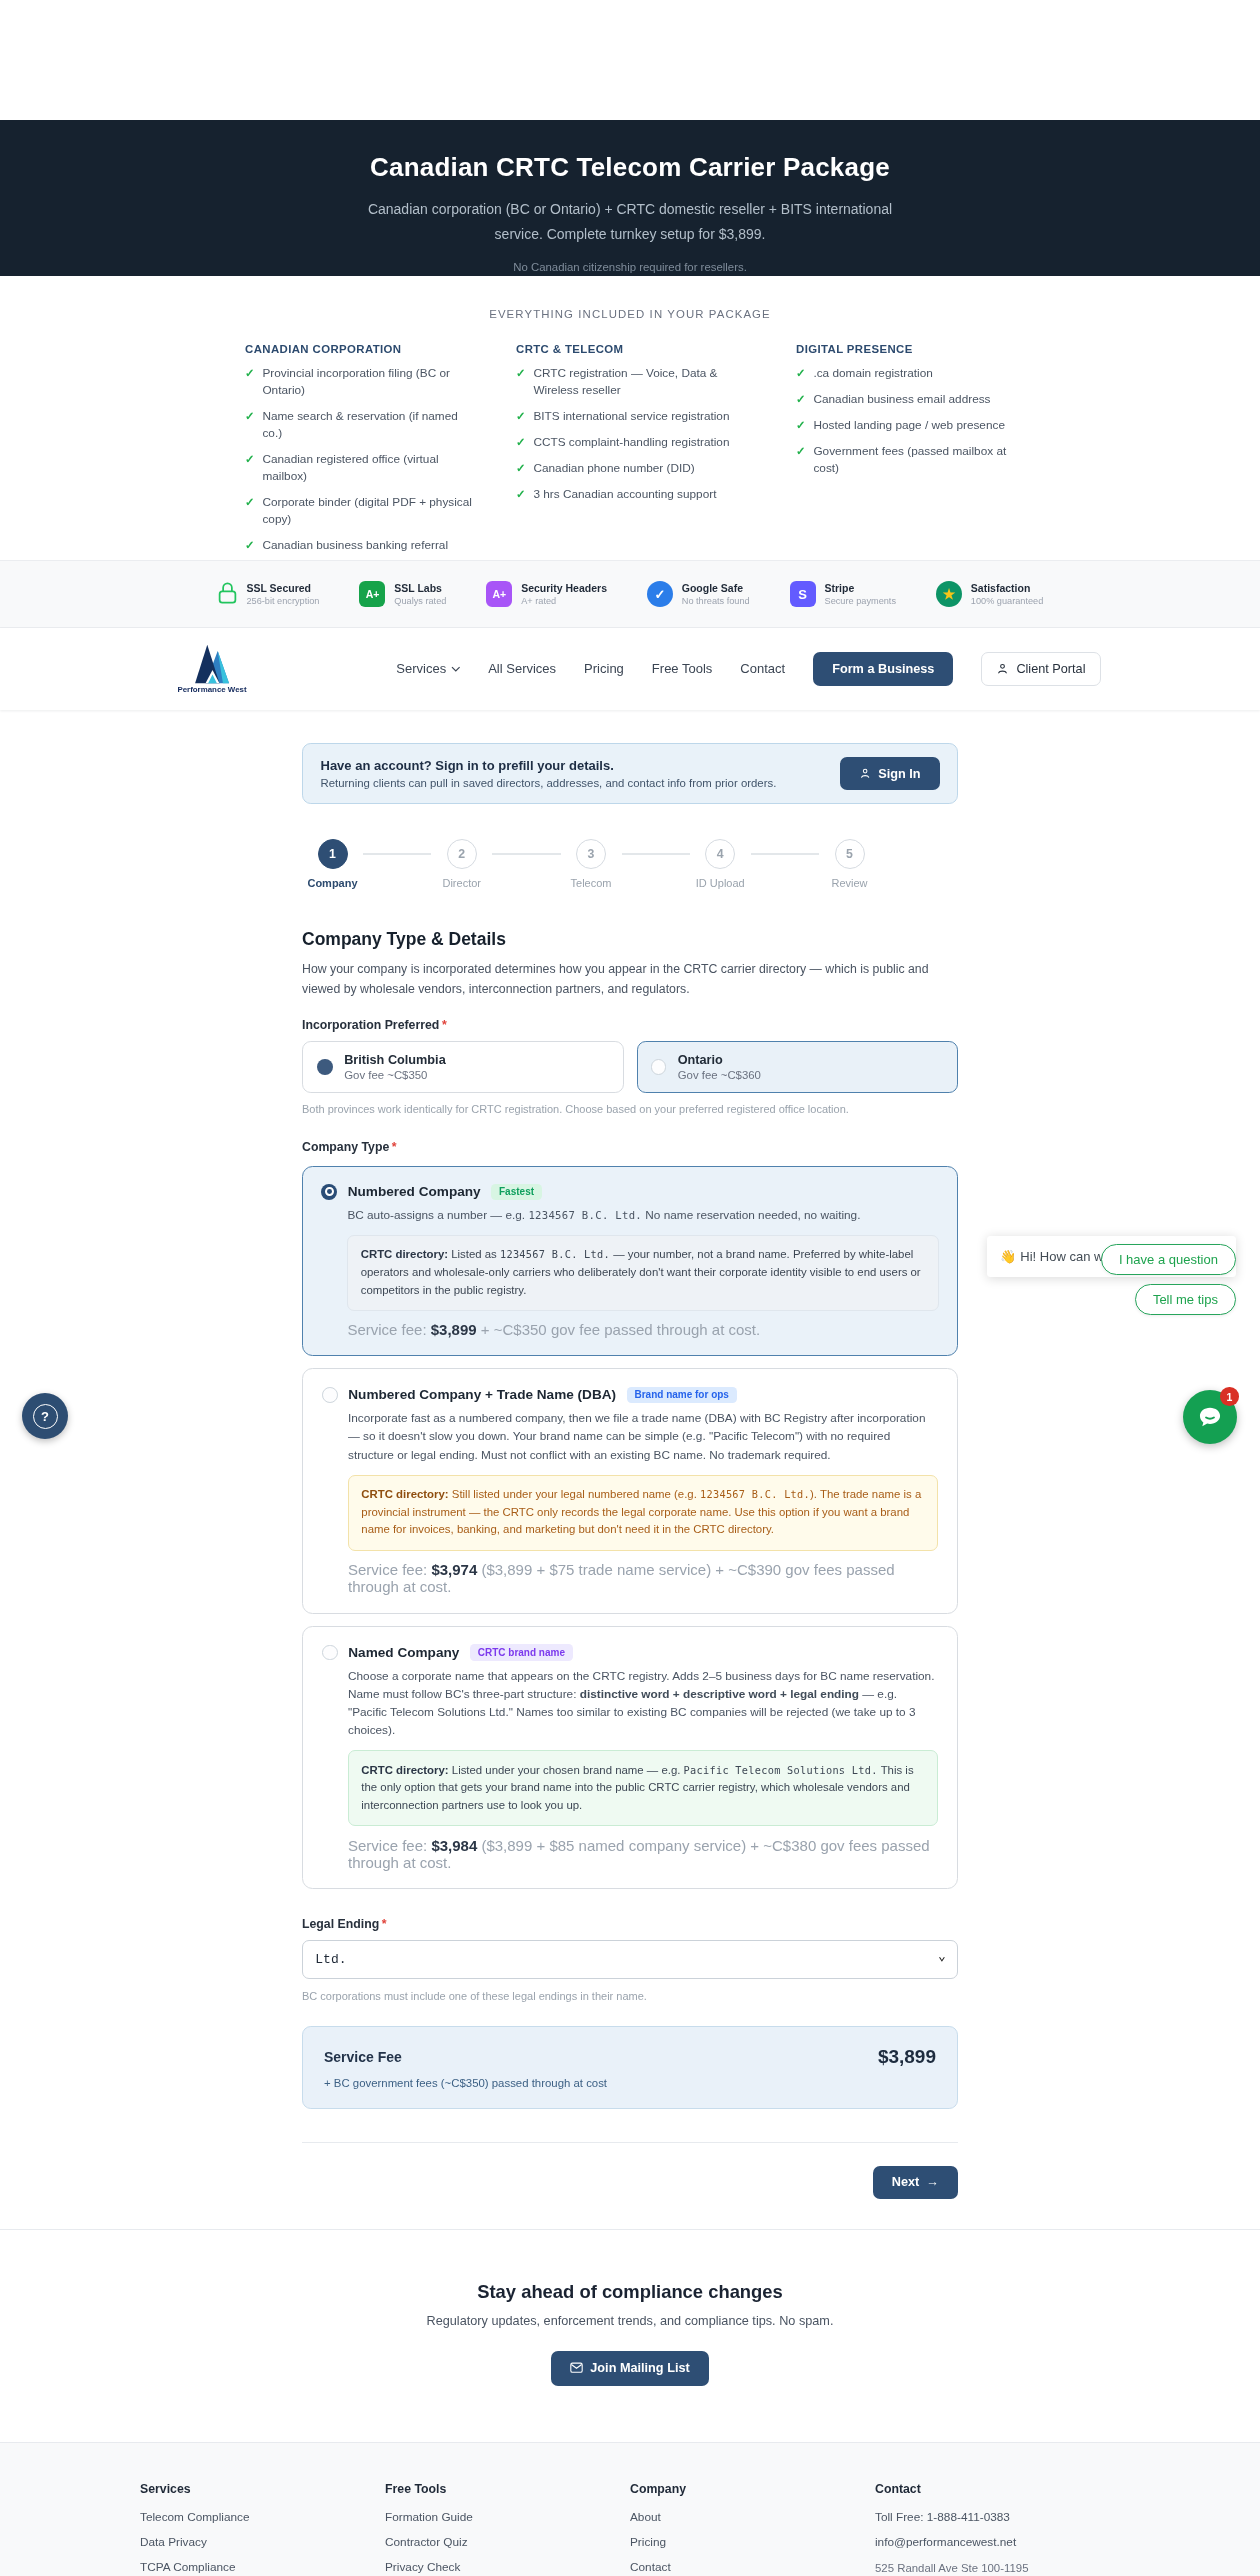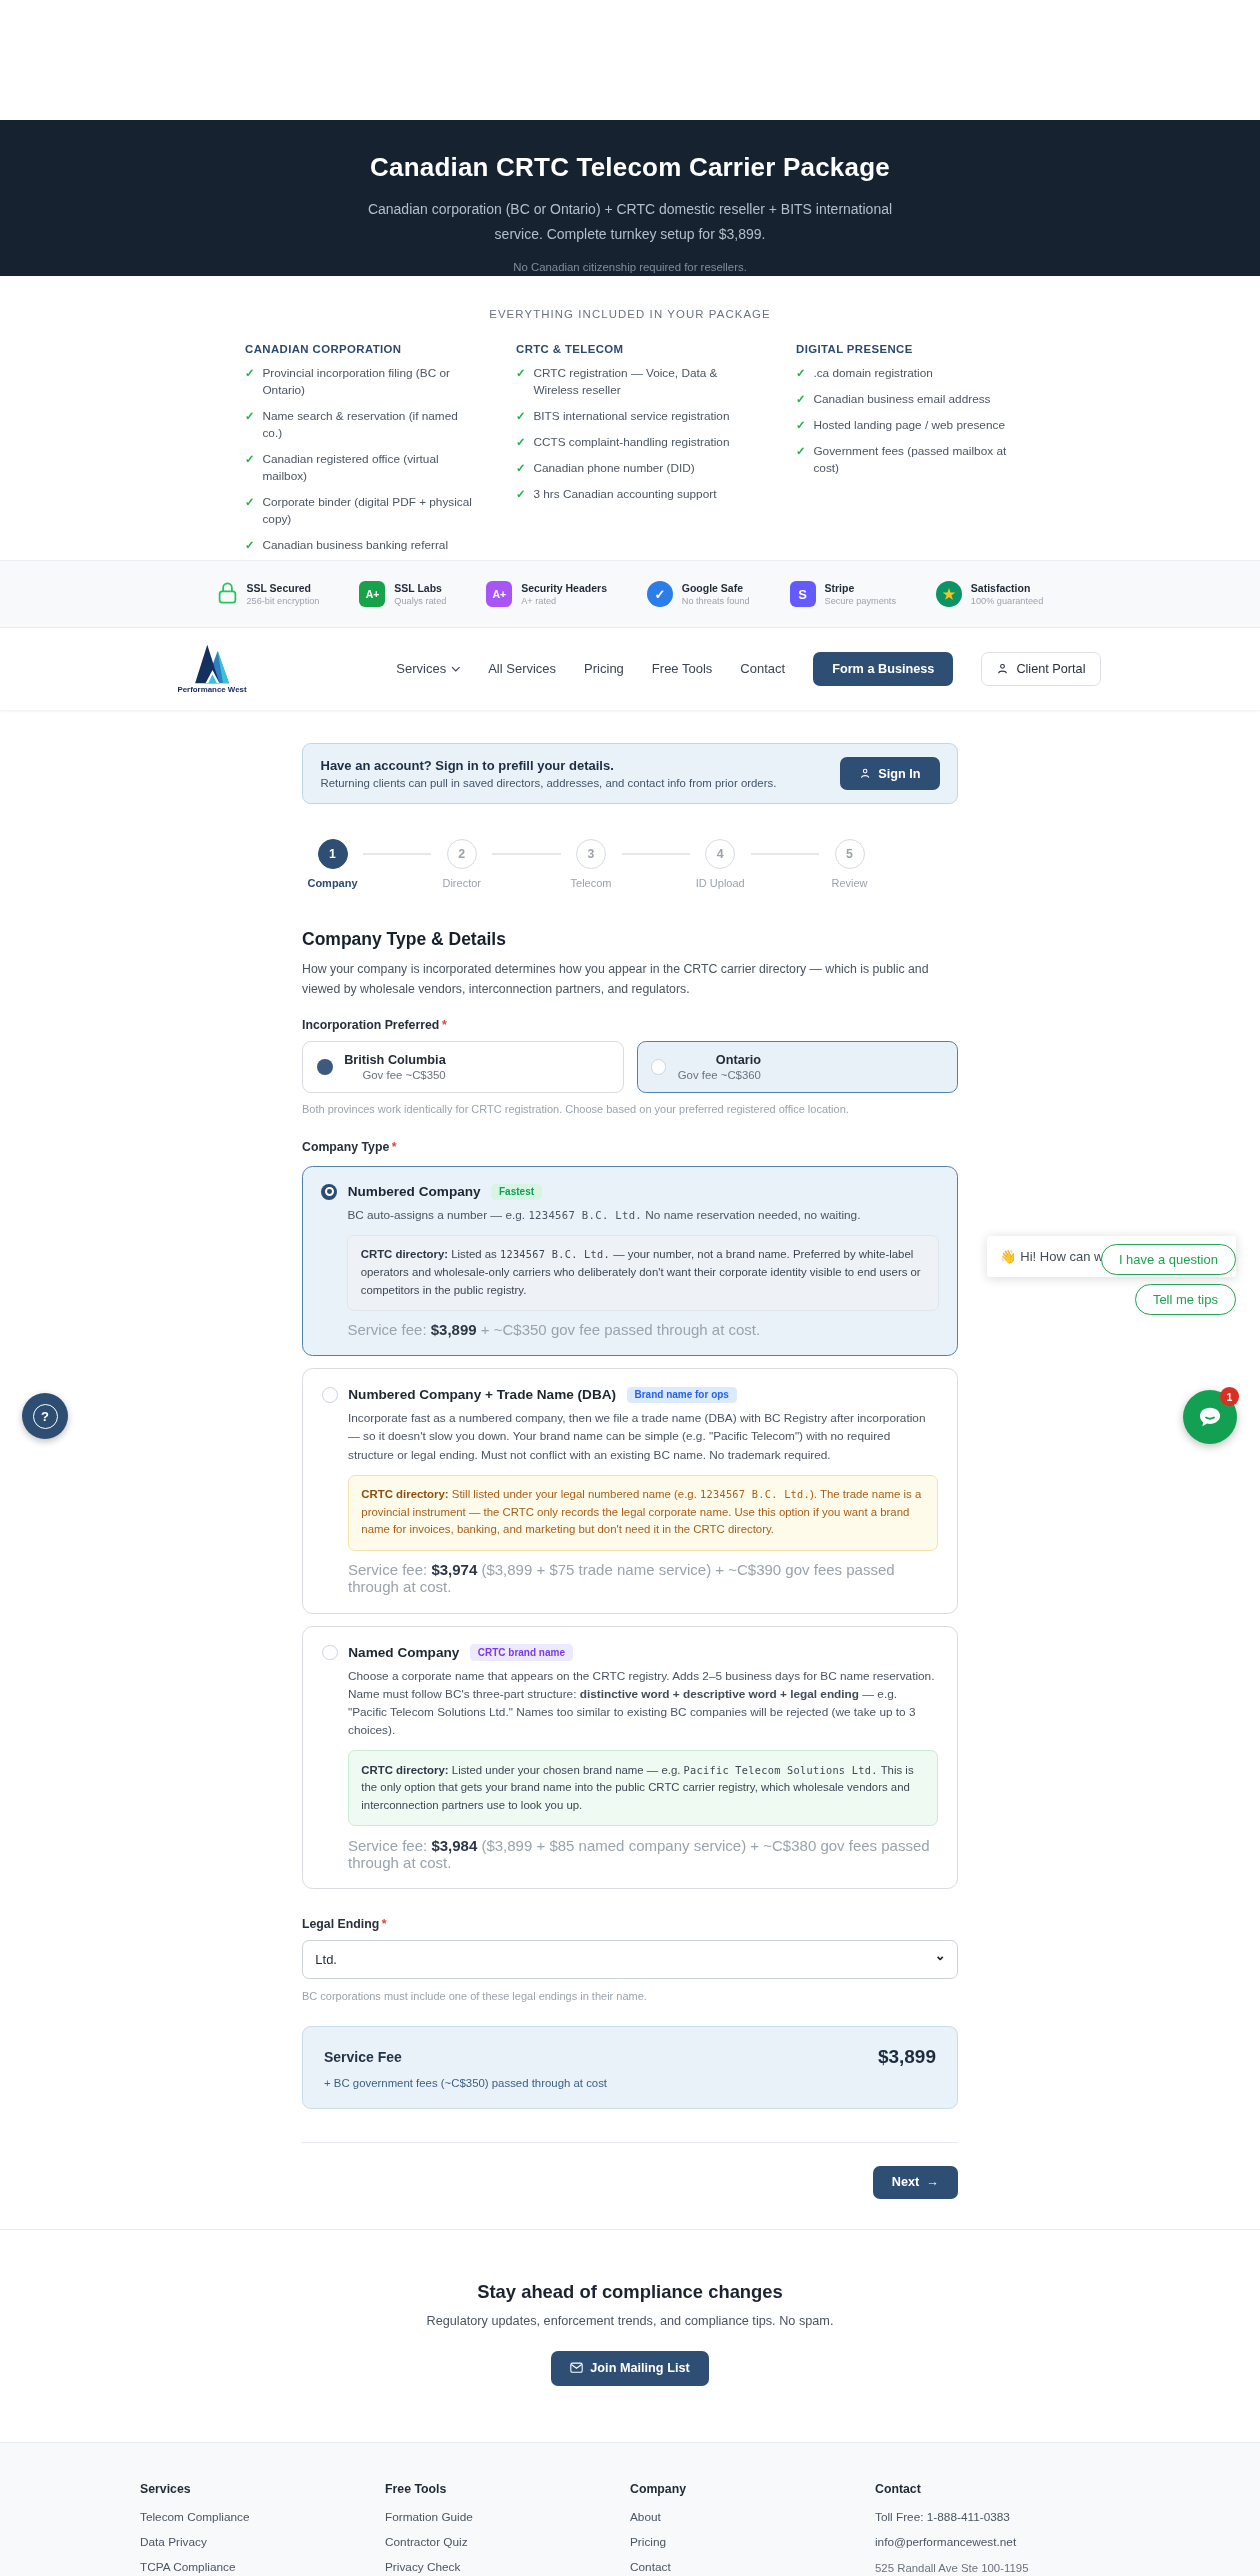--- a/index.html
+++ b/index.html
@@ -54,21 +54,21 @@
   .step-label{margin-top:7.9px;font-size:11px;color:#9aa3ad;}
   .step.active .step-label{color:#2c4a6e;font-weight:700;}
   .connector{flex:1;height:1.8px;background:#e3e7ea;margin-top:14px;}
 
   h2.form-title{margin:40px 0 0;font-size:17.5px;font-weight:700;color:#16202c;}
   .lead{margin:8.8px 0 0;font-size:12.3px;line-height:1.65;color:#4a5462;}
   .field-label{margin-top:19px;font-size:12.3px;font-weight:700;color:#27303c;}
   .req{color:#e0443c;margin-left:2.6px;font-weight:700;}
 
   .prov-grid{display:grid;grid-template-columns:1fr 1fr;gap:13px;margin-top:8.8px;}
-  .prov-card{border:0.9px solid #d8dce1;border-radius:8.8px;background:#fff;padding:10.5px 14px;display:flex;align-items:center;gap:11.4px;box-sizing:border-box;cursor:pointer;text-align:right;}
+  .prov-card{border:0.9px solid #d8dce1;border-radius:8.8px;background:#fff;padding:10.5px 14px;display:flex;align-items:center;gap:11.4px;box-sizing:border-box;cursor:pointer;}
   .prov-card.hl{border:1.8px solid #4f81ad;background:#e9f1f8;padding:9.6px 13px;}
   .prov-name{font-size:12.7px;font-weight:700;color:#222c38;}
   .prov-fee{font-size:11.4px;color:#6b7280;margin-top:2.6px;}
   .radio{width:15.8px;height:15.8px;border-radius:50%;box-sizing:border-box;flex:0 0 15.8px;}
   .radio.empty{border:1.8px solid #cdd5dc;background:#fdfdfe;}
   .radio.filled{background:#3d5a7e;}
   .radio.checked{background:#2a4d77;position:relative;}
   .radio.checked::after{content:'';position:absolute;inset:3.5px;border:2.2px solid #fff;border-radius:50%;}
   .tiny-note{margin-top:10.5px;font-size:11px;color:#9aa3ad;}
 
@@ -85,21 +85,21 @@
   .box-plain{background:#f0f4f8;}
   .opt-card.selected .box-plain{background:#eef2f6;border:0.9px solid #dfe6ed;}
   .box-amber{background:#fffbeb;border:0.9px solid #f3e2a9;color:#a85d17;}
   .box-green{background:#effaf2;border:0.9px solid #c9ecd4;}
   .opt-fee{margin:10.5px 0 0 26px;font-size:15px;color:#9aa3ae;}
   .seg-bold{font-weight:700;color:#2b3646;}
   .box-amber .seg-bold{color:#8f4e0f;}
   .opt-desc .seg-bold{color:#414c59;}
   .seg-mono{font-family:"DejaVu Sans Mono",monospace;font-size:.9em;letter-spacing:0.3px;}
 
-  .select-wrap{position:relative;margin-top:8.8px;}
+  .select-wrap{position:relative;margin-top:8.8px;font-family:Liberation Mono, monospace;}
   select.legal{width:100%;height:39px;border:0.9px solid #cbd2d9;border-radius:7px;background:#fff;font-size:13px;color:#1f2937;padding:0 12.3px;appearance:none;-webkit-appearance:none;font-family:inherit;}
   .select-chev{position:absolute;right:12.3px;top:7.9px;font-size:13px;color:#222;font-weight:700;pointer-events:none;}
 
   .feebox{margin-top:24.5px;background:#e9f1f9;border:0.9px solid #c7dcec;border-radius:8.8px;padding:19px 21px;}
   .fee-head{display:flex;align-items:center;justify-content:space-between;}
   .fee-title{font-size:14px;font-weight:700;color:#23334a;}
   .fee-amount{font-size:19px;font-weight:700;color:#1d2b3e;}
   .fee-sub{margin-top:8.8px;font-size:11.4px;color:#3d6185;}
 
   .divider{margin-top:33px;border-top:0.9px solid #e7eaee;}

